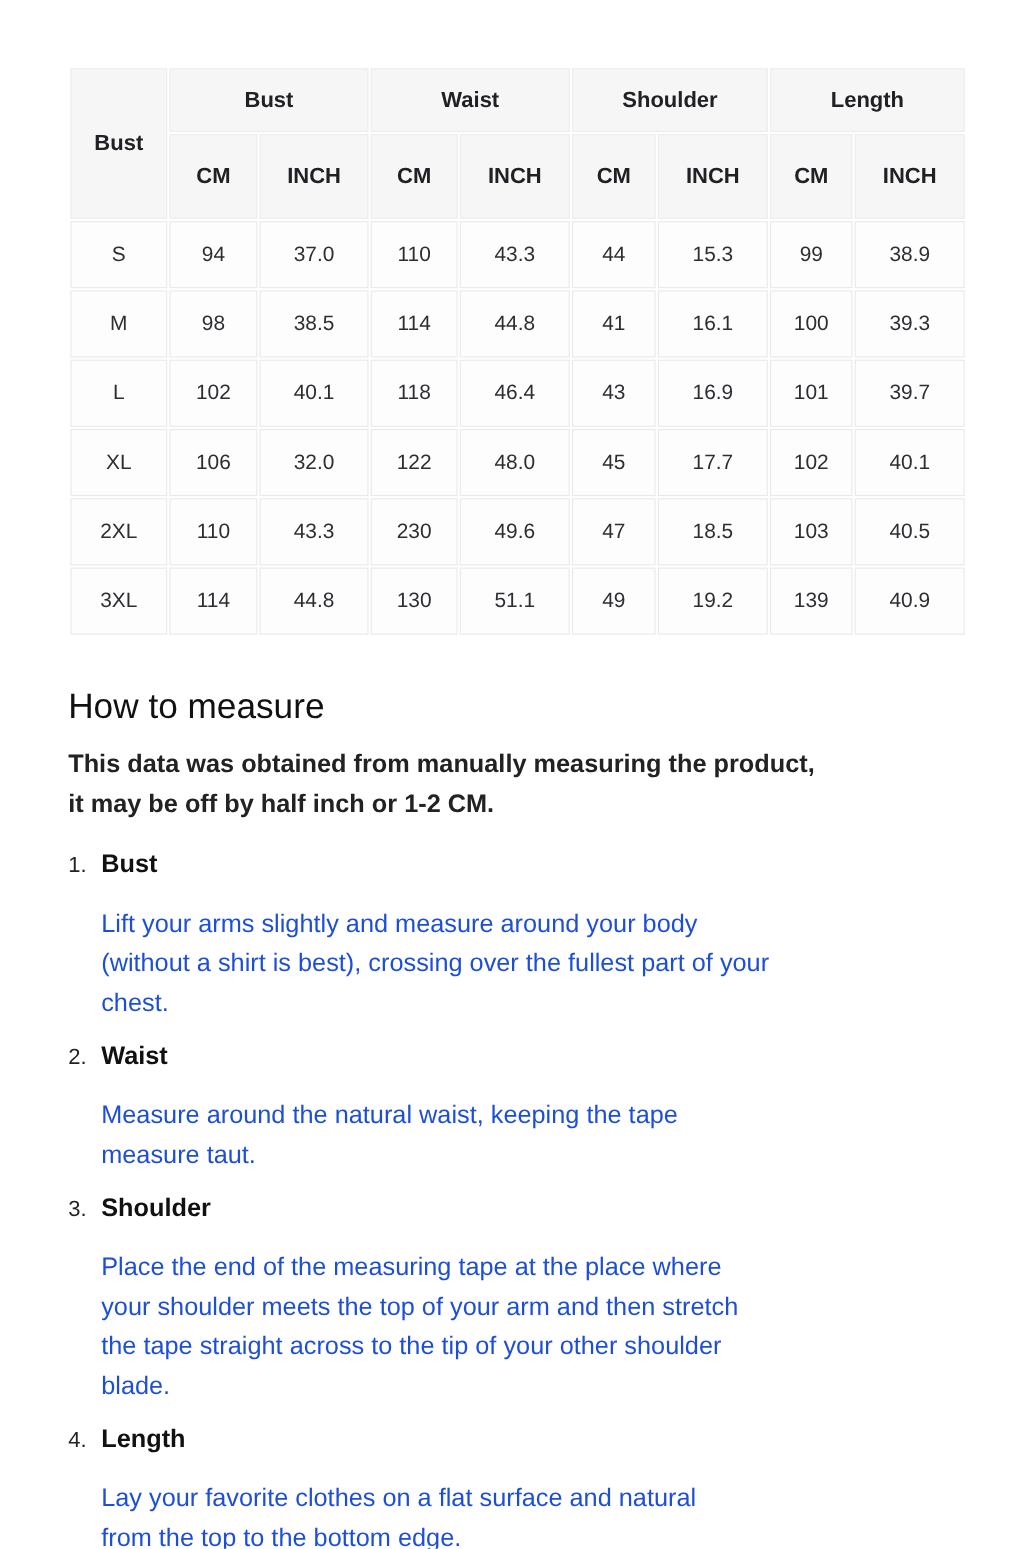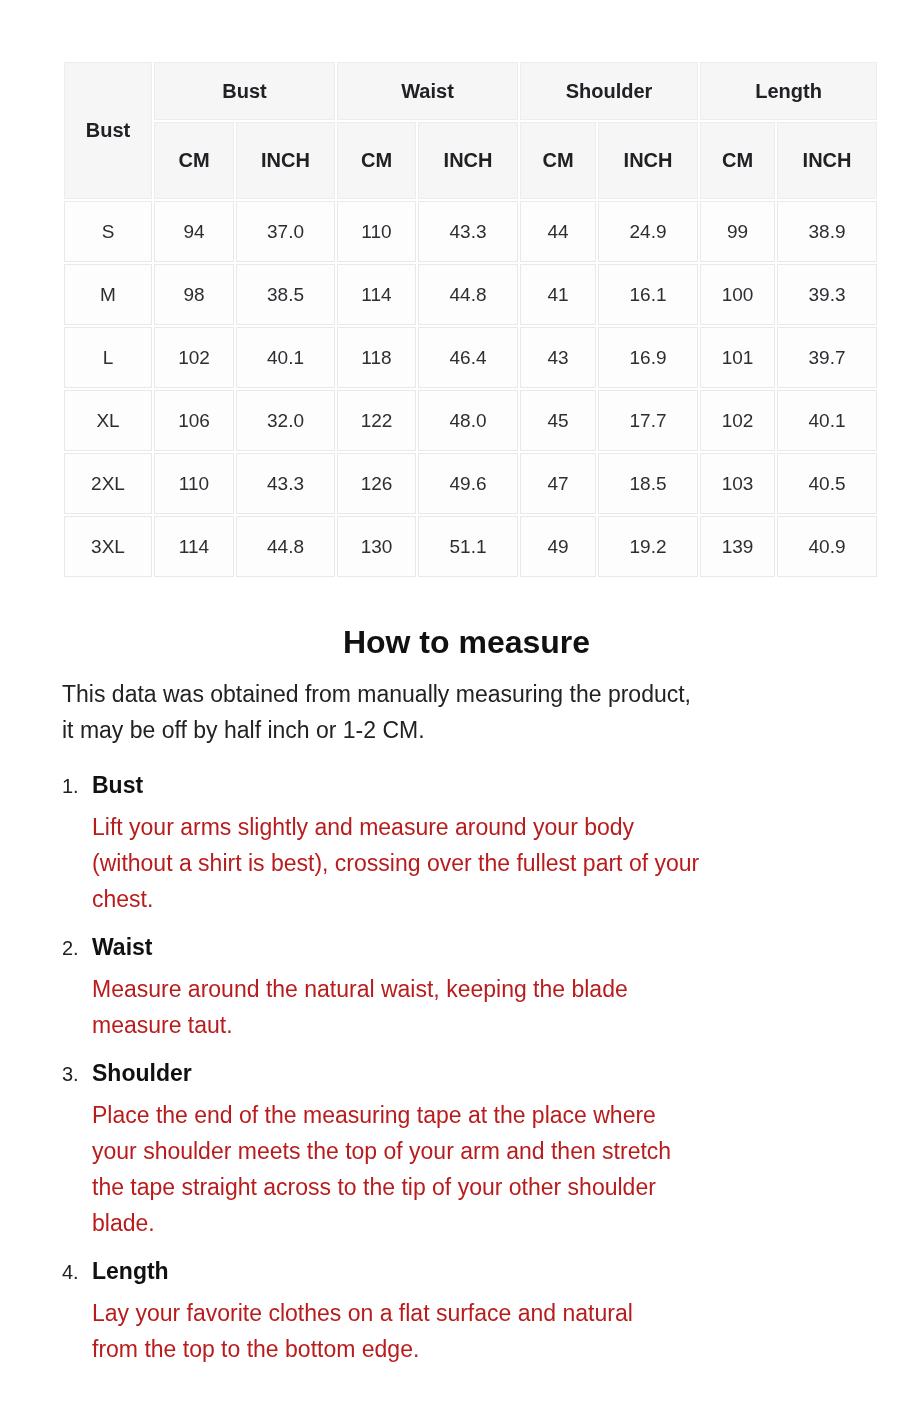--- a/index.html
+++ b/index.html
@@ -43,56 +43,56 @@
     font-weight: normal;
     font-size: 19px;
     color: #2d2d32;
   }
   tr.group-row   { height: 58px; }
   tr.unit-row    { height: 77px; }
   tbody tr.data-row { height: 61px; }
 
   
   .howto-title {
-    margin: 46px 0 0 12px;
+    margin: 46px 0 0 0;
     font-size: 32px;
     line-height: 34px;
-    font-weight: bold;
+    font-weight: normal;
     color: #111111;
-    text-align: center;
   }
   .howto-intro {
     margin: 17px 0 0 0;
     font-size: 23px;
     line-height: 36px;
     color: #222222;
     white-space: pre-line;
+    font-weight: bold;
   }
   .steps { margin-top: 24px; }
   .step { margin: 0; }
   .step-title {
     display: flex;
     align-items: baseline;
   }
   .step-number {
     flex: 0 0 30px;
     width: 30px;
     font-size: 20px;
     color: #222222;
   }
   .step-term {
     font-size: 23px;
     font-weight: bold;
     color: #111111;
   }
   .step-desc {
-    margin: 10px 0 17px 30px;
+    margin: 22px 0 17px 30px;
     font-size: 23px;
     line-height: 36px;
-    color: #b91c1c;
+    color: #1d4ed8;
     white-space: pre-line;
   }
 </style>
 </head>
 <body>
 
 <div class="page">
 
   <table class="size-table">
     <colgroup>
@@ -126,21 +126,21 @@
       </tr>
     </thead>
     <tbody>
       <tr class="data-row">
         <td>S</td>
         <td>94</td>
         <td>37.0</td>
         <td>110</td>
         <td>43.3</td>
         <td>44</td>
-        <td>24.9</td>
+        <td>15.3</td>
         <td>99</td>
         <td>38.9</td>
       </tr>
       <tr class="data-row">
         <td>M</td>
         <td>98</td>
         <td>38.5</td>
         <td>114</td>
         <td>44.8</td>
         <td>41</td>
@@ -167,21 +167,21 @@
         <td>48.0</td>
         <td>45</td>
         <td>17.7</td>
         <td>102</td>
         <td>40.1</td>
       </tr>
       <tr class="data-row">
         <td>2XL</td>
         <td>110</td>
         <td>43.3</td>
-        <td>126</td>
+        <td>230</td>
         <td>49.6</td>
         <td>47</td>
         <td>18.5</td>
         <td>103</td>
         <td>40.5</td>
       </tr>
       <tr class="data-row">
         <td>3XL</td>
         <td>114</td>
         <td>44.8</td>
@@ -210,21 +210,21 @@
       <div class="step-desc">Lift your arms slightly and measure around your body
 (without a shirt is best), crossing over the fullest part of your
 chest.</div>
     </div>
 
     <div class="step">
       <div class="step-title">
         <span class="step-number">2.</span>
         <span class="step-term">Waist</span>
       </div>
-      <div class="step-desc">Measure around the natural waist, keeping the blade
+      <div class="step-desc">Measure around the natural waist, keeping the tape
 measure taut.</div>
     </div>
 
     <div class="step">
       <div class="step-title">
         <span class="step-number">3.</span>
         <span class="step-term">Shoulder</span>
       </div>
       <div class="step-desc">Place the end of the measuring tape at the place where
 your shoulder meets the top of your arm and then stretch

